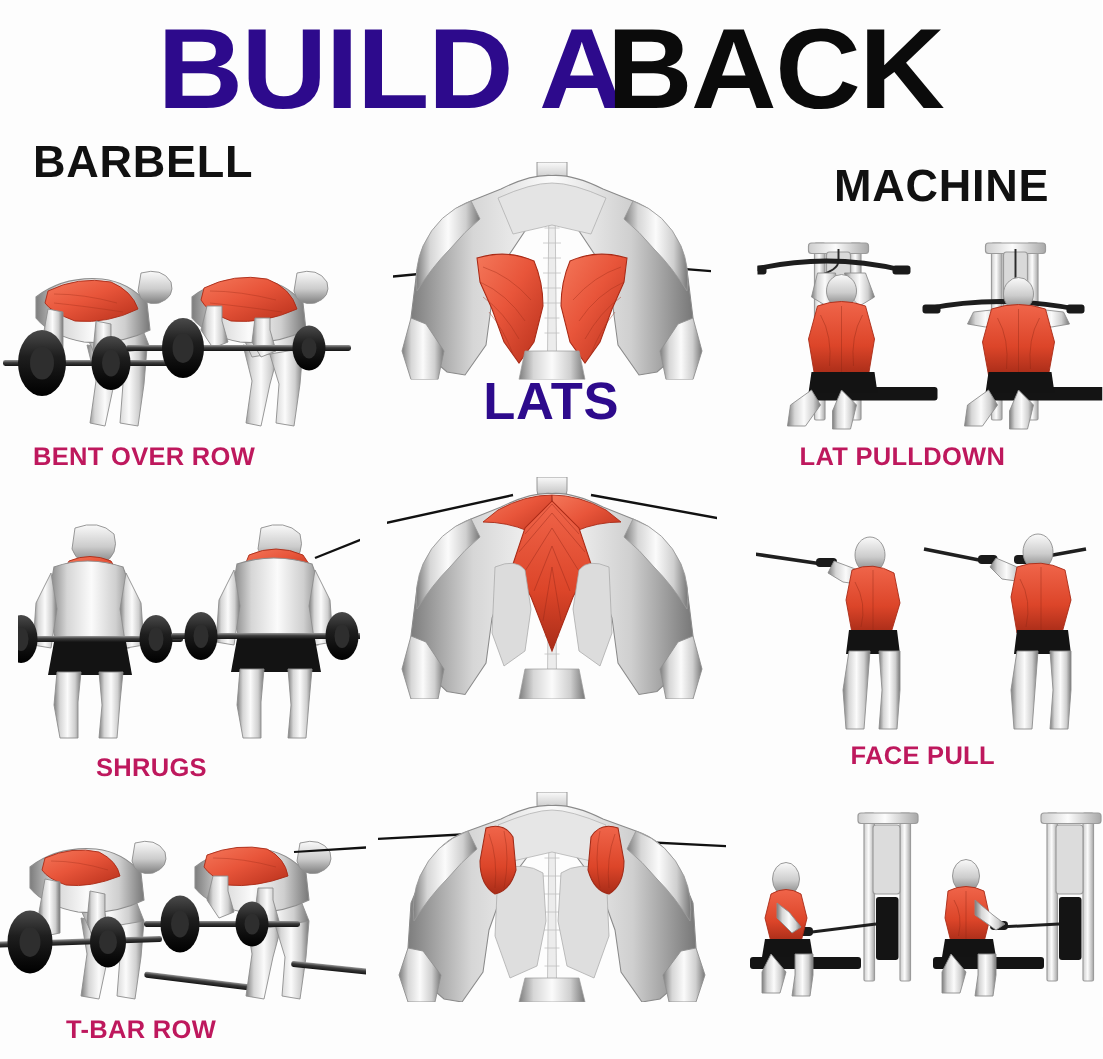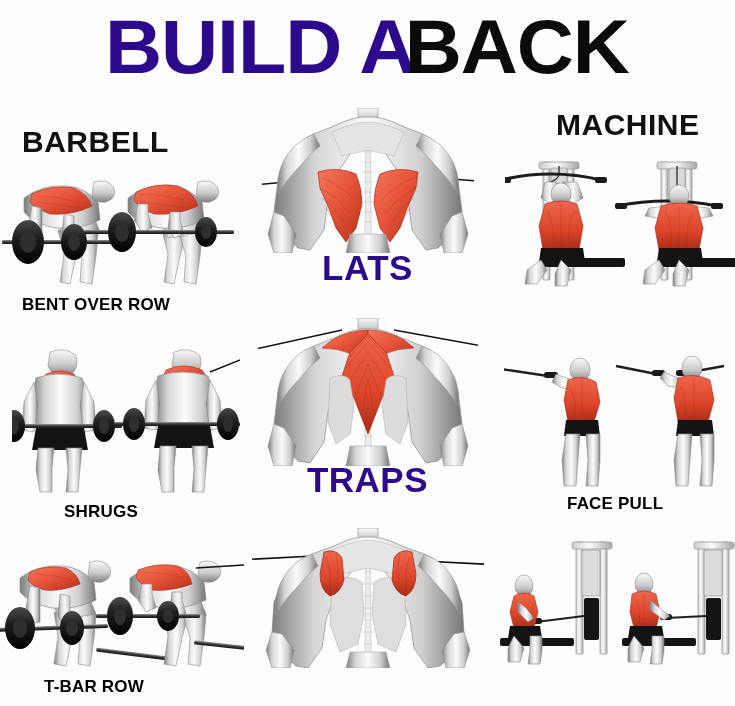--- a/index.html
+++ b/index.html
@@ -36,42 +36,42 @@
   .t-black  { color: #0b0b0b; }
 
   
   .col-head {
     position: absolute;
     font-weight: bold;
     font-size: 30px;
     letter-spacing: 0.5px;
     color: #111111;
   }
-  #head-barbell { top: 125px; left: 22px; }
+  #head-barbell { top: 92px; left: 22px; }
   #head-machine { top: 108px; left: 556px; }
 
   
   .muscle-label {
     position: absolute;
     width: 100%;
     text-align: center;
     font-weight: bold;
     color: #2d0a8c;
     letter-spacing: 0.5px;
   }
   #lbl-lats  { top: 248px; left: 0; font-size: 35px; }
   #lbl-traps { top: 460px; left: 0; font-size: 35px; }
   #lbl-teres { top: 664px; left: 0; font-size: 37px; }
 
   
   .ex-label {
     position: absolute;
     font-weight: bold;
     font-size: 17px;
-    color: #000000;
+    color: #be185d;
     letter-spacing: 0.2px;
     white-space: nowrap;
   }
   #lbl-bentoverrow { top: 295px; left: 22px; }
   #lbl-latpulldown { top: 295px; left: 533px; }
   #lbl-shrugs      { top: 502px; left: 64px; }
   #lbl-facepull    { top: 494px; left: 567px; }
   #lbl-tbarrow     { top: 677px; left: 44px; text-align: right; }
   #lbl-cablerow    { top: 677px; left: 564px; }
 
@@ -97,23 +97,23 @@
 
   <div class="title-bar">
     <span class="title-text t-purple">BUILD A </span>
       <span class="title-text t-black">BACK</span>
   </div>
 
   <div class="col-head" id="head-barbell">BARBELL</div>
   <div class="col-head" id="head-machine">MACHINE</div>
 
   <div class="muscle-label" id="lbl-lats">LATS</div>
-  <div class="muscle-label" id="lbl-traps">TRAPS</div>
 
   <div class="ex-label" id="lbl-bentoverrow">BENT OVER ROW</div>
+  <div class="ex-label" id="lbl-latpulldown">LAT PULLDOWN</div>
   <div class="ex-label" id="lbl-shrugs">SHRUGS</div>
   <div class="ex-label" id="lbl-facepull">FACE PULL</div>
   <div class="ex-label" id="lbl-tbarrow">T-BAR ROW</div>
 
   <svg width="0" height="0" style="position:absolute" aria-hidden="true">
     <defs>
       <linearGradient id="gSkin" x1="0" y1="0" x2="1" y2="0">
         <stop offset="0%" stop-color="#7d7d7d"></stop>
         <stop offset="22%" stop-color="#d6d6d6"></stop>
         <stop offset="50%" stop-color="#fbfbfb"></stop>

